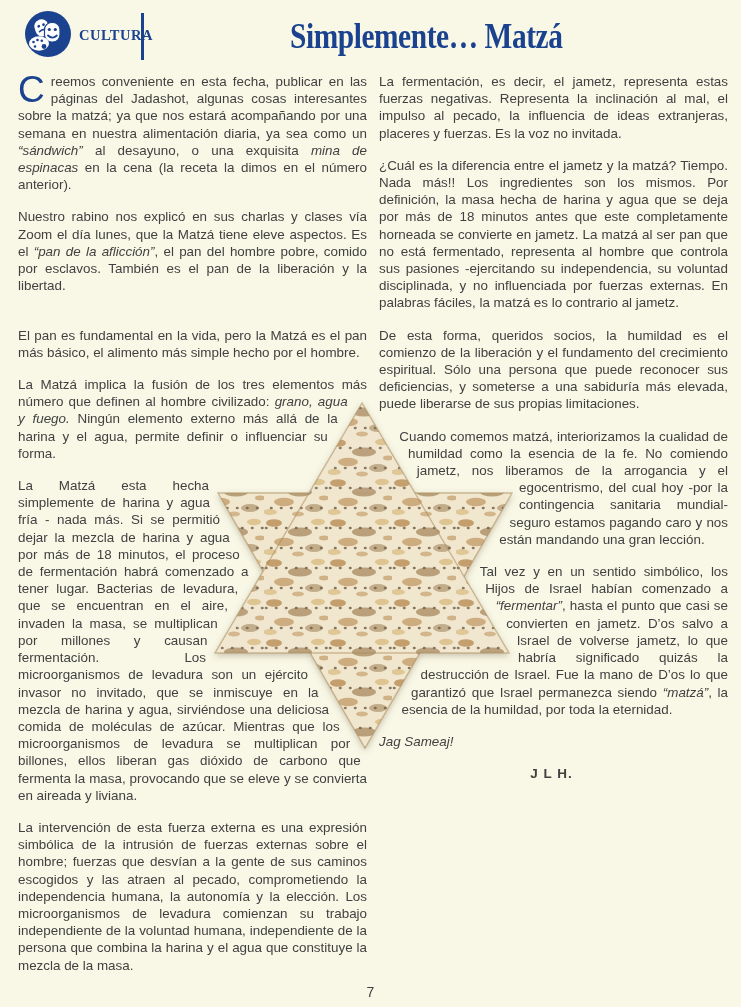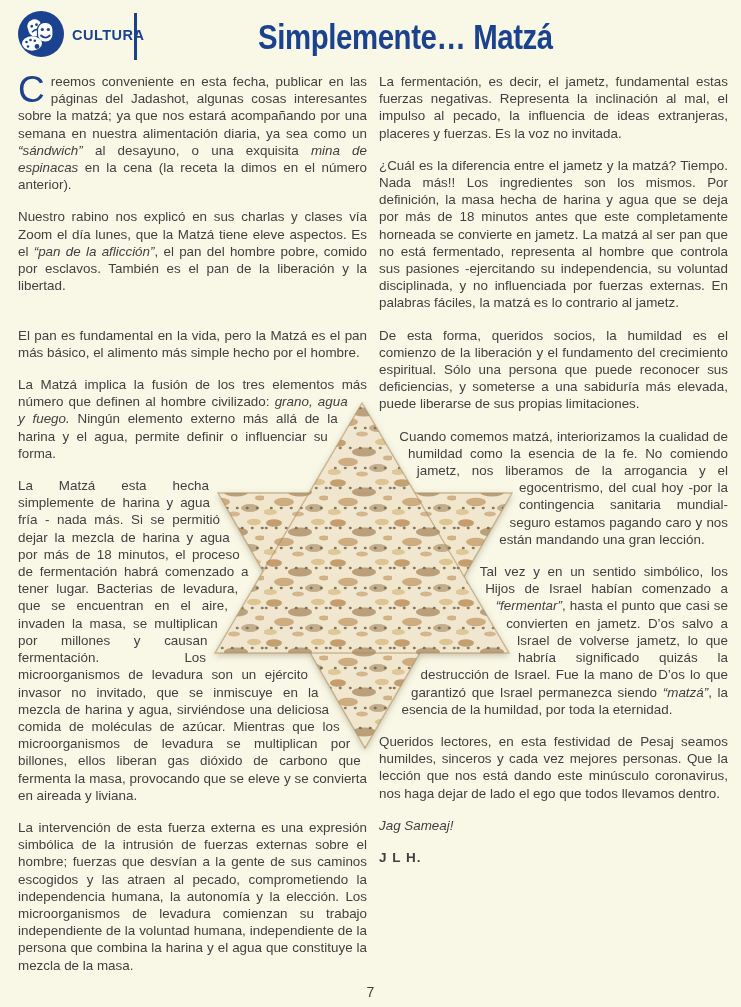--- a/index.html
+++ b/index.html
@@ -3,21 +3,21 @@
 <meta charset="utf-8">
 <style>
   html,body{margin:0;padding:0;background:#ddd;}
   .page{
     position:relative;width:741px;height:1007px;overflow:hidden;
     background:var(--bg,#f9f8e7);
     font-family:"Liberation Sans","DejaVu Sans",sans-serif;
     color:var(--ink,#414141);
   }
   
-  .header{position:absolute;top:0;left:4px;width:677px;height:72px;}
+  .header{position:absolute;top:0;left:11px;width:677px;height:72px;font-family:Liberation Serif, serif;}
   .badge{position:absolute;left:13px;top:10px;width:48px;height:48px;}
   .section-label{
     position:absolute;left:68px;top:27px;
     font-size:14.5px;font-weight:700;letter-spacing:.5px;
     color:var(--accent,#1a428f);
   }
   .header-divider{position:absolute;left:130px;top:13px;width:3px;height:47px;background:var(--accent,#1a428f);}
   .page-title{
     position:absolute;left:140px;right:100px;top:17px;text-align:right;
     color:var(--accent,#1a428f);font-weight:700;font-size:35px;white-space:nowrap;
@@ -27,21 +27,21 @@
   .star{position:absolute;left:200px;top:398px;width:320px;height:360px;z-index:0;}
   
   .columns{
     position:absolute;top:73px;left:18px;right:13px;bottom:30px;
     display:flex;gap:12px;z-index:1;
   }
   .col{flex:1 1 0;min-width:0;}
   .para{margin:0 0 15px;text-align:justify;font-size:13.4px;line-height:17.2px;}
   .para em{font-style:italic;}
   .para.signoff{font-size:13.4px;}
-  .para.initials{text-align:left;font-weight:700;font-size:13.5px;letter-spacing:1px;margin-right:4px;}
+  .para.initials{text-align:center;font-weight:700;font-size:13.5px;letter-spacing:1px;margin-right:4px;}
   .dropcap{
     float:left;font-size:37px;line-height:31px;padding:1px 6px 0 0;
     color:var(--accent,#1a428f);
   }
   .star-spacer-left{
     float:right;width:170px;height:695px;
     shape-outside:polygon(170px 330px,163px 328px,110px 420px,18px 418px,64px 498px,15px 580px,111px 582px,170px 678px);
     shape-margin:6px;
   }
   .star-spacer-right{
@@ -118,25 +118,24 @@
       <div class="star-spacer-left"></div>
     <p class="para"><span class="dropcap">C</span><span>reemos conveniente en esta fecha, publicar en las páginas del Jadashot, algunas cosas interesantes sobre la matzá; ya que nos estará acompañando por una semana en nuestra alimentación diaria, ya sea como un </span><em>“sándwich”</em><span> al desayuno, o una exquisita </span><em>mina de espinacas</em><span> en la cena  (la receta la dimos en el número anterior).</span></p>
         <p class="para"><span>Nuestro rabino nos explicó en sus charlas y clases vía Zoom el día lunes, que la Matzá tiene eleve aspectos. Es el </span><em>“pan de la aflicción”</em><span>, el pan del hombre pobre, comido por esclavos. También es el pan de la liberación y la libertad.</span></p>
         <p class="para"><br><span>El pan es fundamental en la vida, pero la Matzá es el pan más básico, el alimento más simple hecho por el hombre.</span></p>
         <p class="para"><span>La Matzá implica la fusión de los tres elementos más número que definen al hombre civilizado: </span><em>grano, agua y fuego.</em><span> Ningún elemento externo más allá de la harina y el agua, permite definir o influenciar su forma.</span></p>
         <p class="para"><span>La Matzá esta hecha simplemente de harina y agua fría - nada más.  Si se permitió dejar la mezcla de harina y agua por más de 18 minutos, el proceso de fermentación habrá comenzado a tener lugar. Bacterias de levadura, que se encuentran en el aire, invaden la masa, se multiplican por millones y causan fermentación.  Los microorganismos de levadura son un ejército invasor no invitado, que se inmiscuye en la mezcla de harina y agua, sirviéndose una deliciosa comida de moléculas de azúcar. Mientras que los microorganismos de levadura se multiplican por billones, ellos liberan gas dióxido de carbono que fermenta la masa, provocando que se eleve y se convierta en aireada y liviana.</span></p>
         <p class="para"><span>La intervención de esta fuerza externa es una expresión simbólica de la intrusión de fuerzas externas sobre el hombre; fuerzas que desvían a la gente de sus caminos escogidos y las atraen al pecado, comprometiendo la independencia humana, la autonomía y la elección. Los microorganismos de levadura comienzan su trabajo independiente de la voluntad humana, independiente de la persona que combina la harina y el agua que constituye la mezcla de la masa.</span></p>
       </div>
     <div class="col" id="right-col">
       <div class="star-spacer-right"></div>
-    <p class="para"><span>La fermentación, es decir, el jametz, fundamental estas fuerzas negativas. Representa la inclinación al mal, el impulso al pecado, la influencia de ideas extranjeras, placeres y fuerzas. Es la voz no invitada.</span></p>
+    <p class="para"><span>La fermentación, es decir, el jametz, representa estas fuerzas negativas. Representa la inclinación al mal, el impulso al pecado, la influencia de ideas extranjeras, placeres y fuerzas. Es la voz no invitada.</span></p>
         <p class="para"><span>¿Cuál es la diferencia entre el jametz y la matzá? Tiempo. Nada más!! Los ingredientes son los mismos. Por definición, la masa hecha de harina y agua que se deja por más de 18 minutos antes  que este completamente horneada se convierte en jametz. La matzá al ser pan que no está fermentado, representa al hombre que controla sus pasiones -ejercitando su independencia, su voluntad disciplinada, y no influenciada por fuerzas externas. En palabras fáciles, la matzá es lo contrario al jametz.</span></p>
         <p class="para"><span>De esta forma, queridos socios, la humildad es el comienzo de la liberación y el fundamento del crecimiento espiritual. Sólo una persona que puede reconocer sus deficiencias, y someterse a una sabiduría más elevada, puede liberarse de sus propias limitaciones.</span></p>
         <p class="para"><span>Cuando comemos matzá, interiorizamos la cualidad de humildad como la esencia de la fe. No comiendo jametz, nos liberamos de la arrogancia y el egocentrismo, del cual hoy -por la contingencia sanitaria mundial- seguro estamos pagando caro y nos están mandando una gran lección.</span></p>
         <p class="para"><span>Tal vez y en un sentido simbólico, los Hijos de Israel habían comenzado a </span><em>“fermentar”</em><span>, hasta el punto que casi se convierten en jametz. D’os salvo a Israel de volverse jametz, lo que habría significado quizás la destrucción de Israel. Fue la mano de D’os lo que garantizó que Israel permanezca siendo </span><em>“matzá”</em><span>, la esencia de la humildad, por toda la eternidad.</span></p>
-        <p class="para"><span>Queridos lectores, en esta festividad de Pesaj seamos humildes, sinceros y cada vez mejores personas. Que la lección que nos está dando este minúsculo coronavirus, nos haga dejar de lado el ego que todos llevamos dentro.</span></p>
         <p class="para signoff"><em>Jag Sameaj!</em></p>
         <p class="para initials"><span style="font-weight: 700;">J L H.</span></p>
       </div>
   </div>
 
   <div class="page-number">7</div>
 </div>
 
 </body></html>

